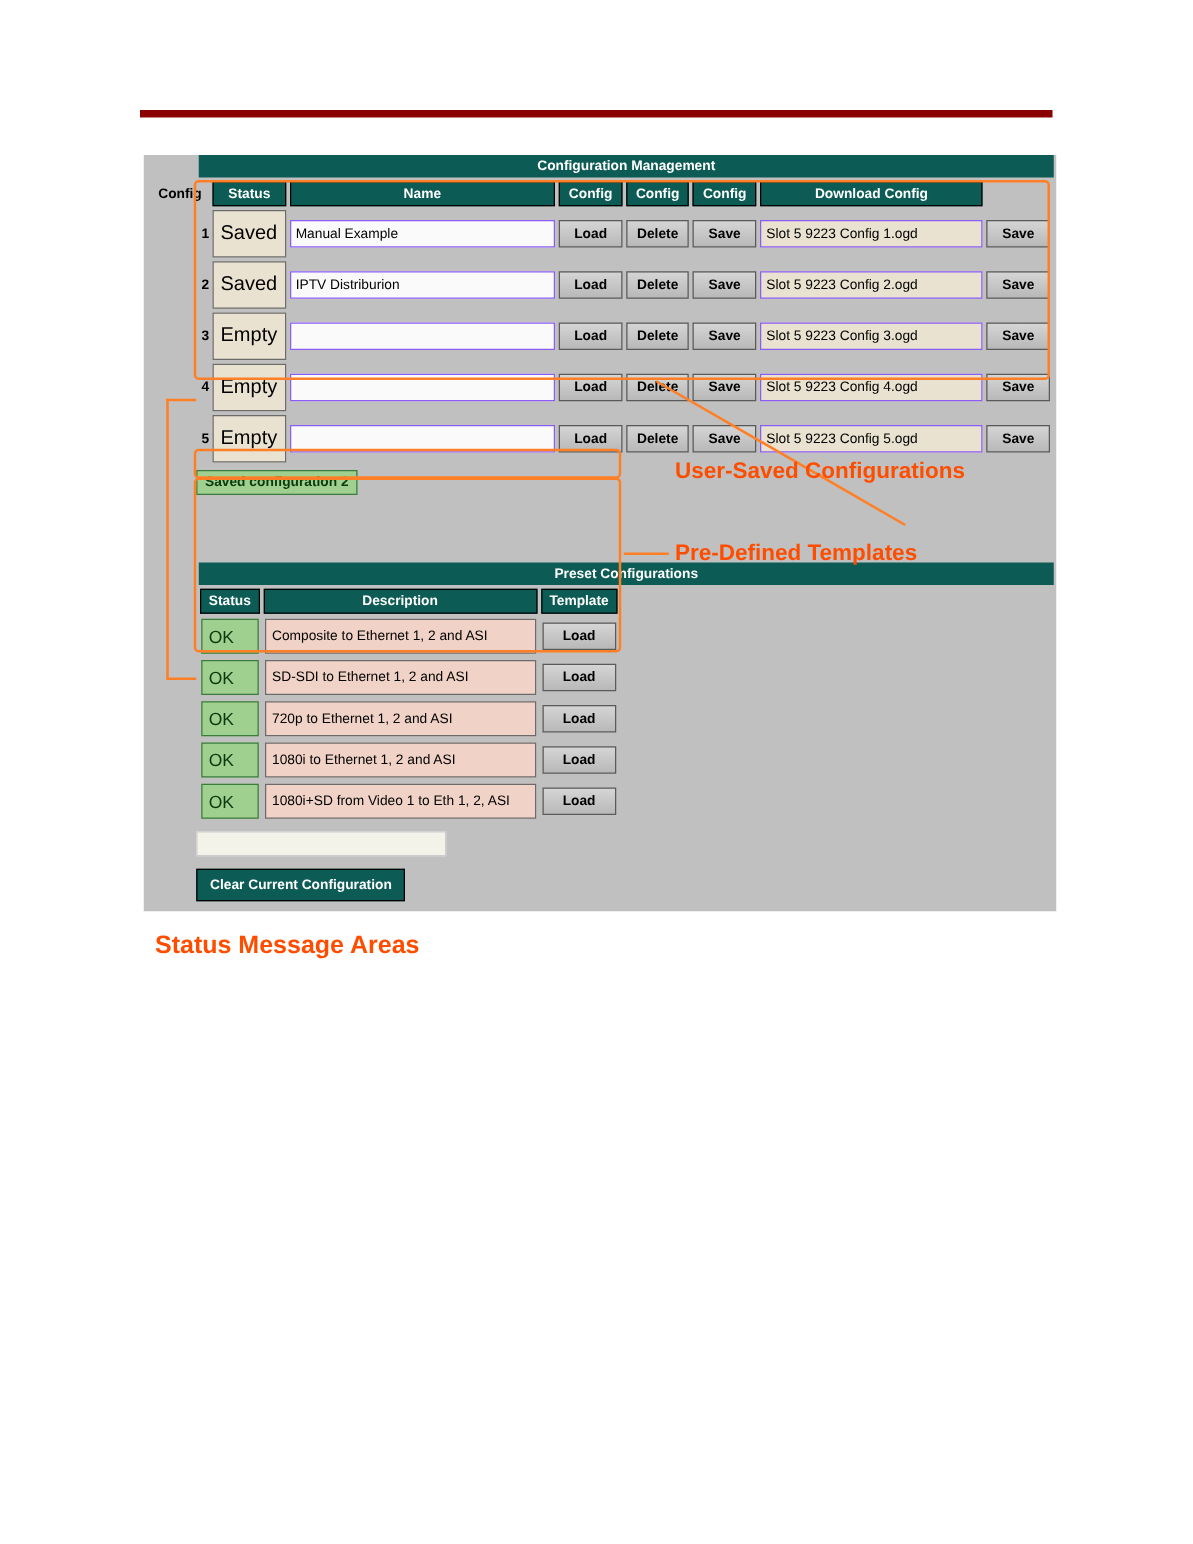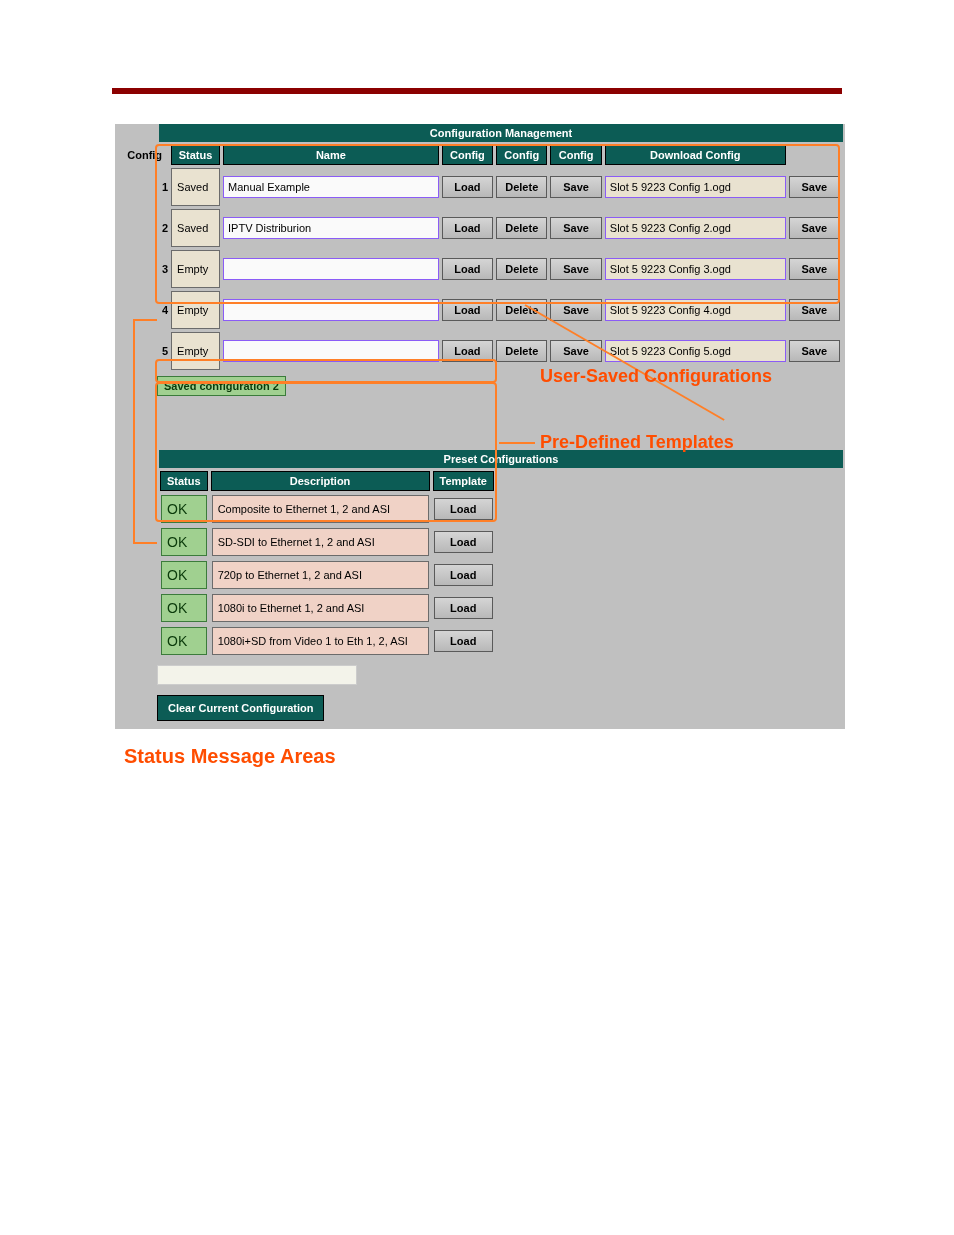--- a/index.html
+++ b/index.html
@@ -5,21 +5,21 @@
   * { box-sizing: border-box; }
   body { margin: 0; font-family: Arial, sans-serif; background: #fff; color: #000; width: 954px; }
   .topbar { height: 6px; background: #8b0000; margin: 88px 112px 0 112px; }
   .figure { position: relative; margin: 30px 0 0 115px; width: 730px; }
   .panel { background: #c0c0c0; font-size: 10px; color: #000; }
   .section-bar { background: #0c5c55; color: #fff; font-weight: bold; text-align: center; padding: 3px 4px; font-size: 11px; }
   table.config { border-collapse: separate; border-spacing: 3px; width: 100%; }
   table.config th { background: #0c5c55; color: #fff; font-weight: bold; font-size: 11px; padding: 3px 6px; border: 1px solid #000; }
   table.config td { padding: 0; }
   .rownum { font-weight: bold; font-size: 11px; text-align: right; padding-right: 4px; width: 28px; }
-  .cell-box { background: #e9e2d0; border: 1px solid #6b6b6b; padding: 18px 5px; height: 36px; display: flex; align-items: center; font-size: 11px; }
+  .cell-box { background: #e9e2d0; border: 1px solid #6b6b6b; padding: 18px 5px; height: 36px; display: flex; align-items: center; font-size: 16px; }
   .cell-input { background: #fafafa; border: 1px solid #8b5cf6; width: 100%; height: 22px; font-size: 11px; padding: 2px 4px; }
   .cell-input.tan { background: #e9e2d0; }
   .btn { background: linear-gradient(#d5d5d5,#b8b8b8); border: 1px solid #5a5a5a; font-weight: bold; font-size: 11px; text-align: center; height: 22px; display: flex; align-items: center; justify-content: center; cursor: pointer; }
   .th-status { width: 44px; }
   .th-name { width: 210px; }
   .th-btn { width: 50px; }
   .th-dl { width: 176px; }
   .preset-wrap { display: flex; }
   .preset-left { width: 382px; }
   .preset-right { flex: 1; position: relative; }

